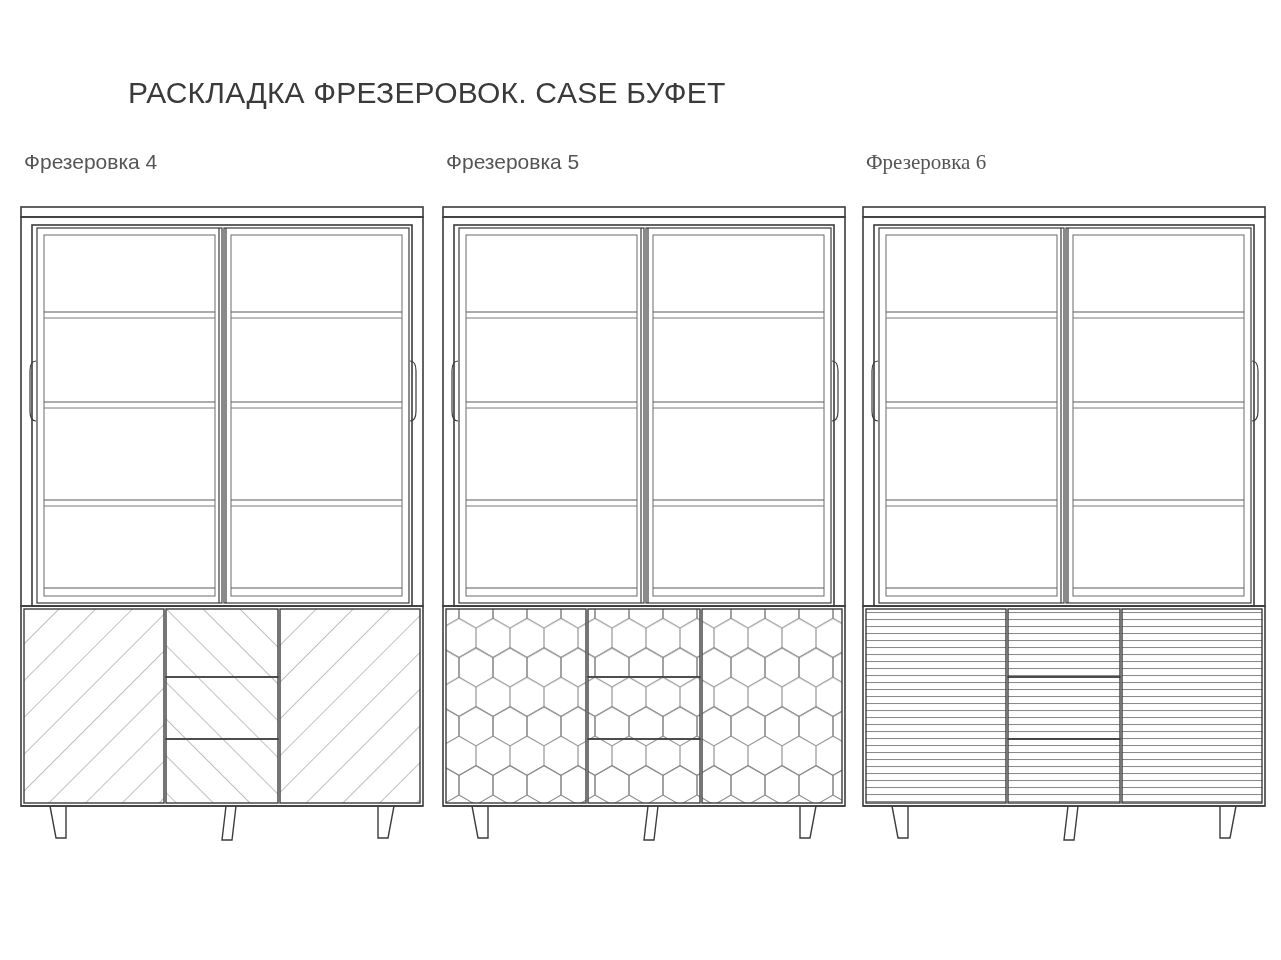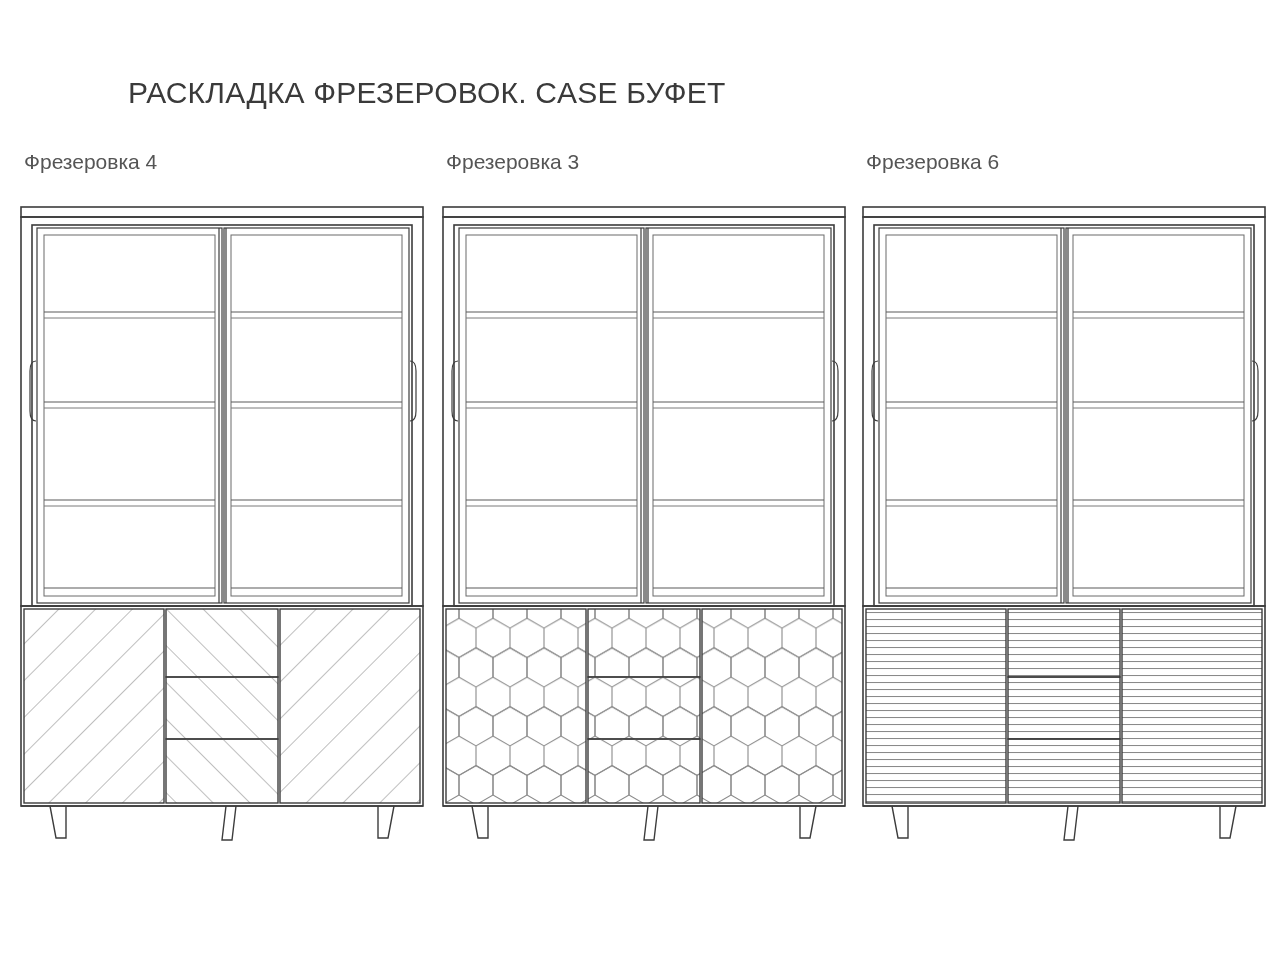--- a/index.html
+++ b/index.html
@@ -31,21 +31,21 @@
     white-space: nowrap;
   }
   .panel {
     position: absolute;
     top: 150px;
     width: 420px;
     height: 710px;
   }
   .panel-1 { left: 20px; }
   .panel-2 { left: 442px; }
-  .panel-3 { left: 862px; }
+  .panel-3 { left: 862px; font-family: Liberation Serif, serif; }
   .panel-title {
     position: absolute;
     left: 4px;
     top: 0px;
     font-size: 21px;
     color: #555555;
     white-space: nowrap;
   }
   .cab-wrap {
     position: absolute;
@@ -130,21 +130,21 @@
           <path d="M30 600 L36 632 L46 632 L46 600"></path>
           <path d="M374 600 L368 632 L358 632 L358 600"></path>
           <path d="M206 600 L202 634 L212 634 L216 600"></path>
           <line x1="1" y1="600" x2="403" y2="600" stroke-width="1.6"></line>
         </g>
       </svg>
     </div>
   </div>
 
   <div class="panel panel-2">
-    <div class="panel-title">Фрезеровка 3</div>
+    <div class="panel-title">Фрезеровка 5</div>
     <div class="cab-wrap">
       <svg width="404" height="640" viewBox="0 0 404 640" xmlns="http://www.w3.org/2000/svg">
         <defs>
           <pattern id="hexPat" width="34" height="58.9" patternUnits="userSpaceOnUse">
             <g fill="none" stroke="#8a8a8a" stroke-width="1.1">
               <polygon points="17,0 34,9.8 34,29.5 17,39.3 0,29.5 0,9.8"></polygon>
               <polygon points="0,29.5 17,39.3 17,58.9 0,68.7 -17,58.9 -17,39.3"></polygon>
               <polygon points="34,29.5 51,39.3 51,58.9 34,68.7 17,58.9 17,39.3"></polygon>
             </g>
           </pattern>

